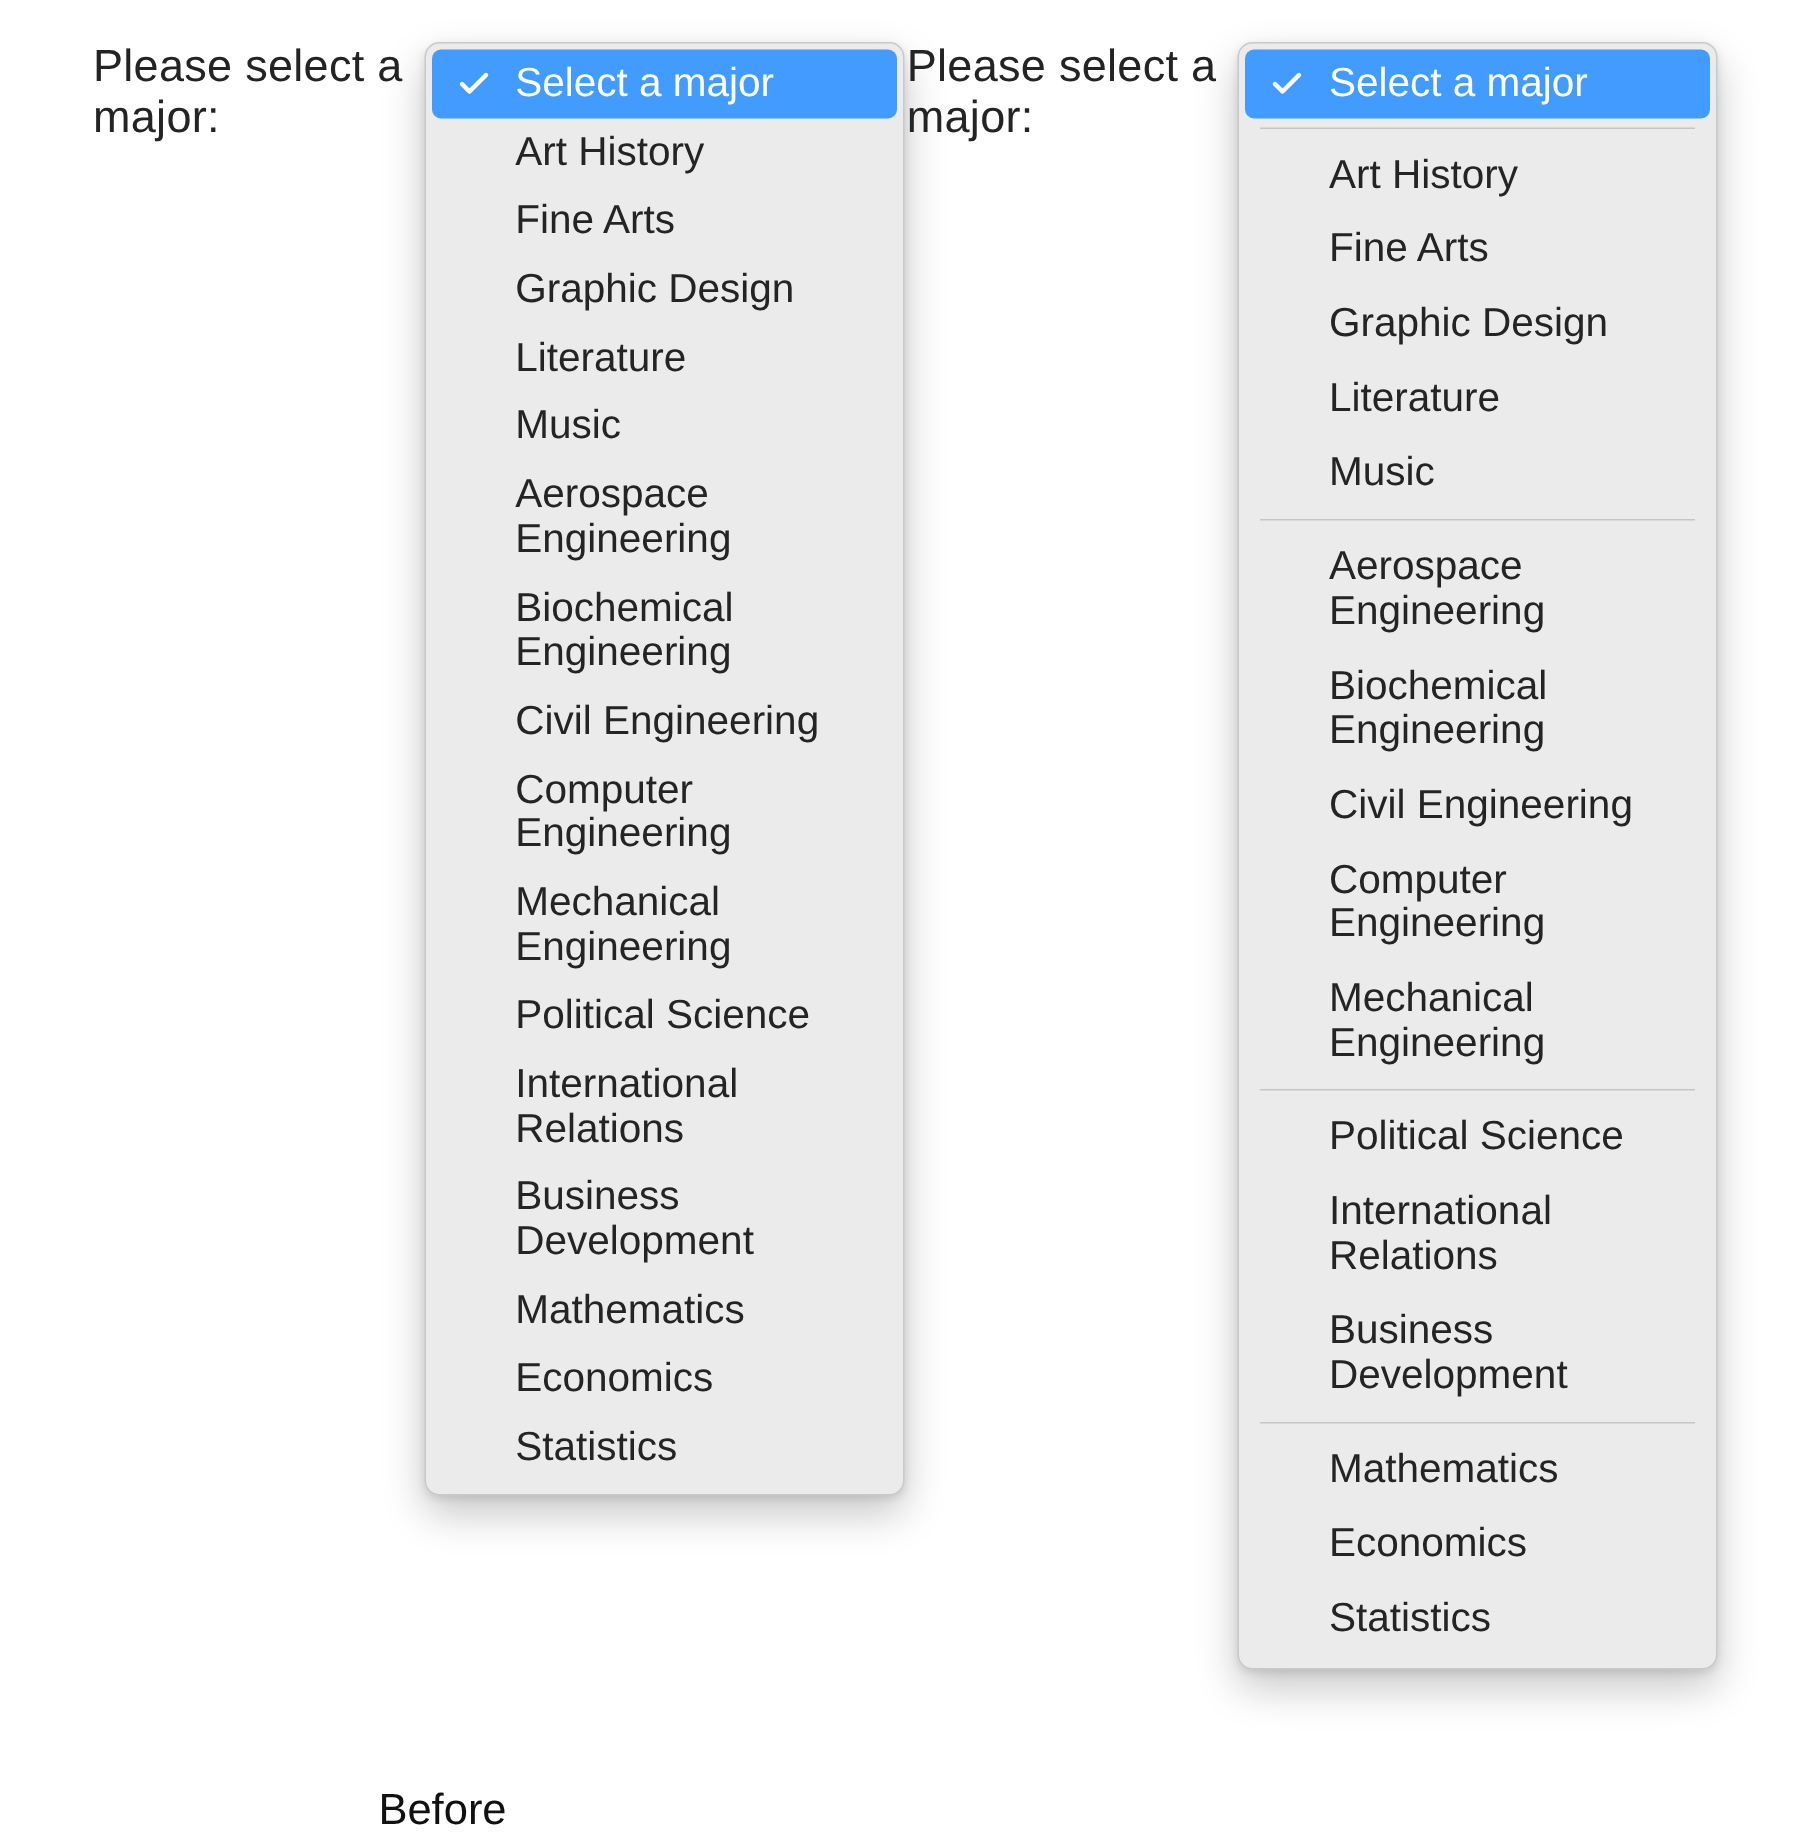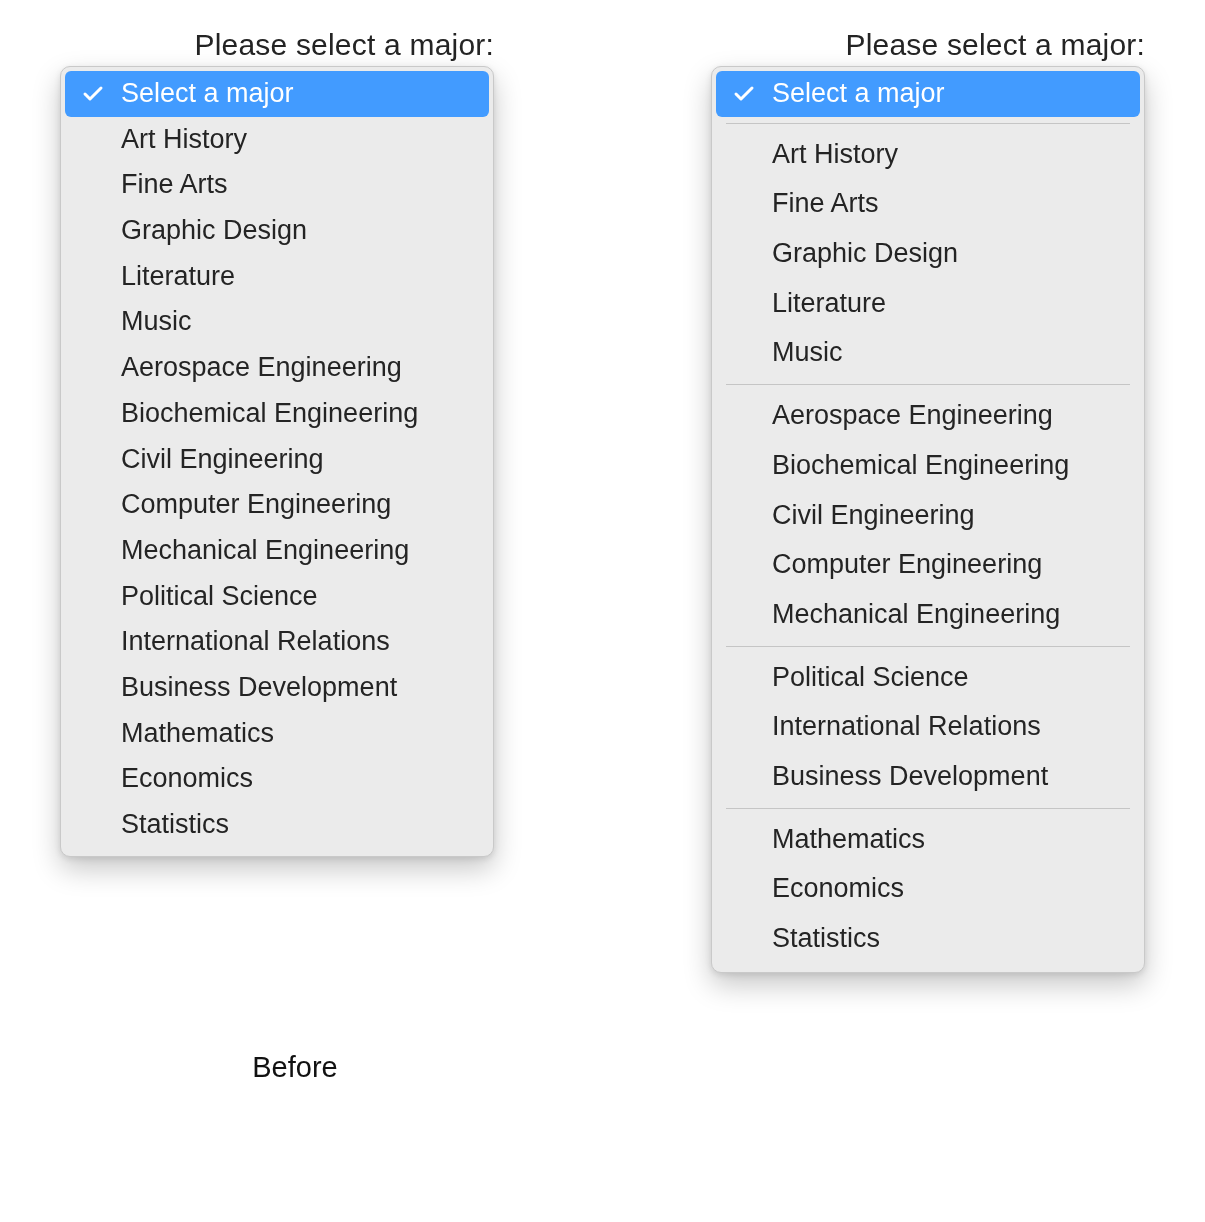--- a/index.html
+++ b/index.html
@@ -21,22 +21,22 @@
   }
   .stage {
     width: 1205px;
     padding: 28px 60px 50px 60px;
     display: flex;
     justify-content: space-between;
     align-items: flex-start;
   }
   .col {
     display: flex;
-    flex-direction: column;
-    align-items: flex-end;
+    flex-direction: row;
+    align-items: flex-start;
   }
   .label {
     font-size: 30px;
     font-weight: 400;
     margin: 0 0 4px 2px;
     letter-spacing: 0.2px;
   }
   .popup {
     width: 434px;
     background: var(--popup-bg);

